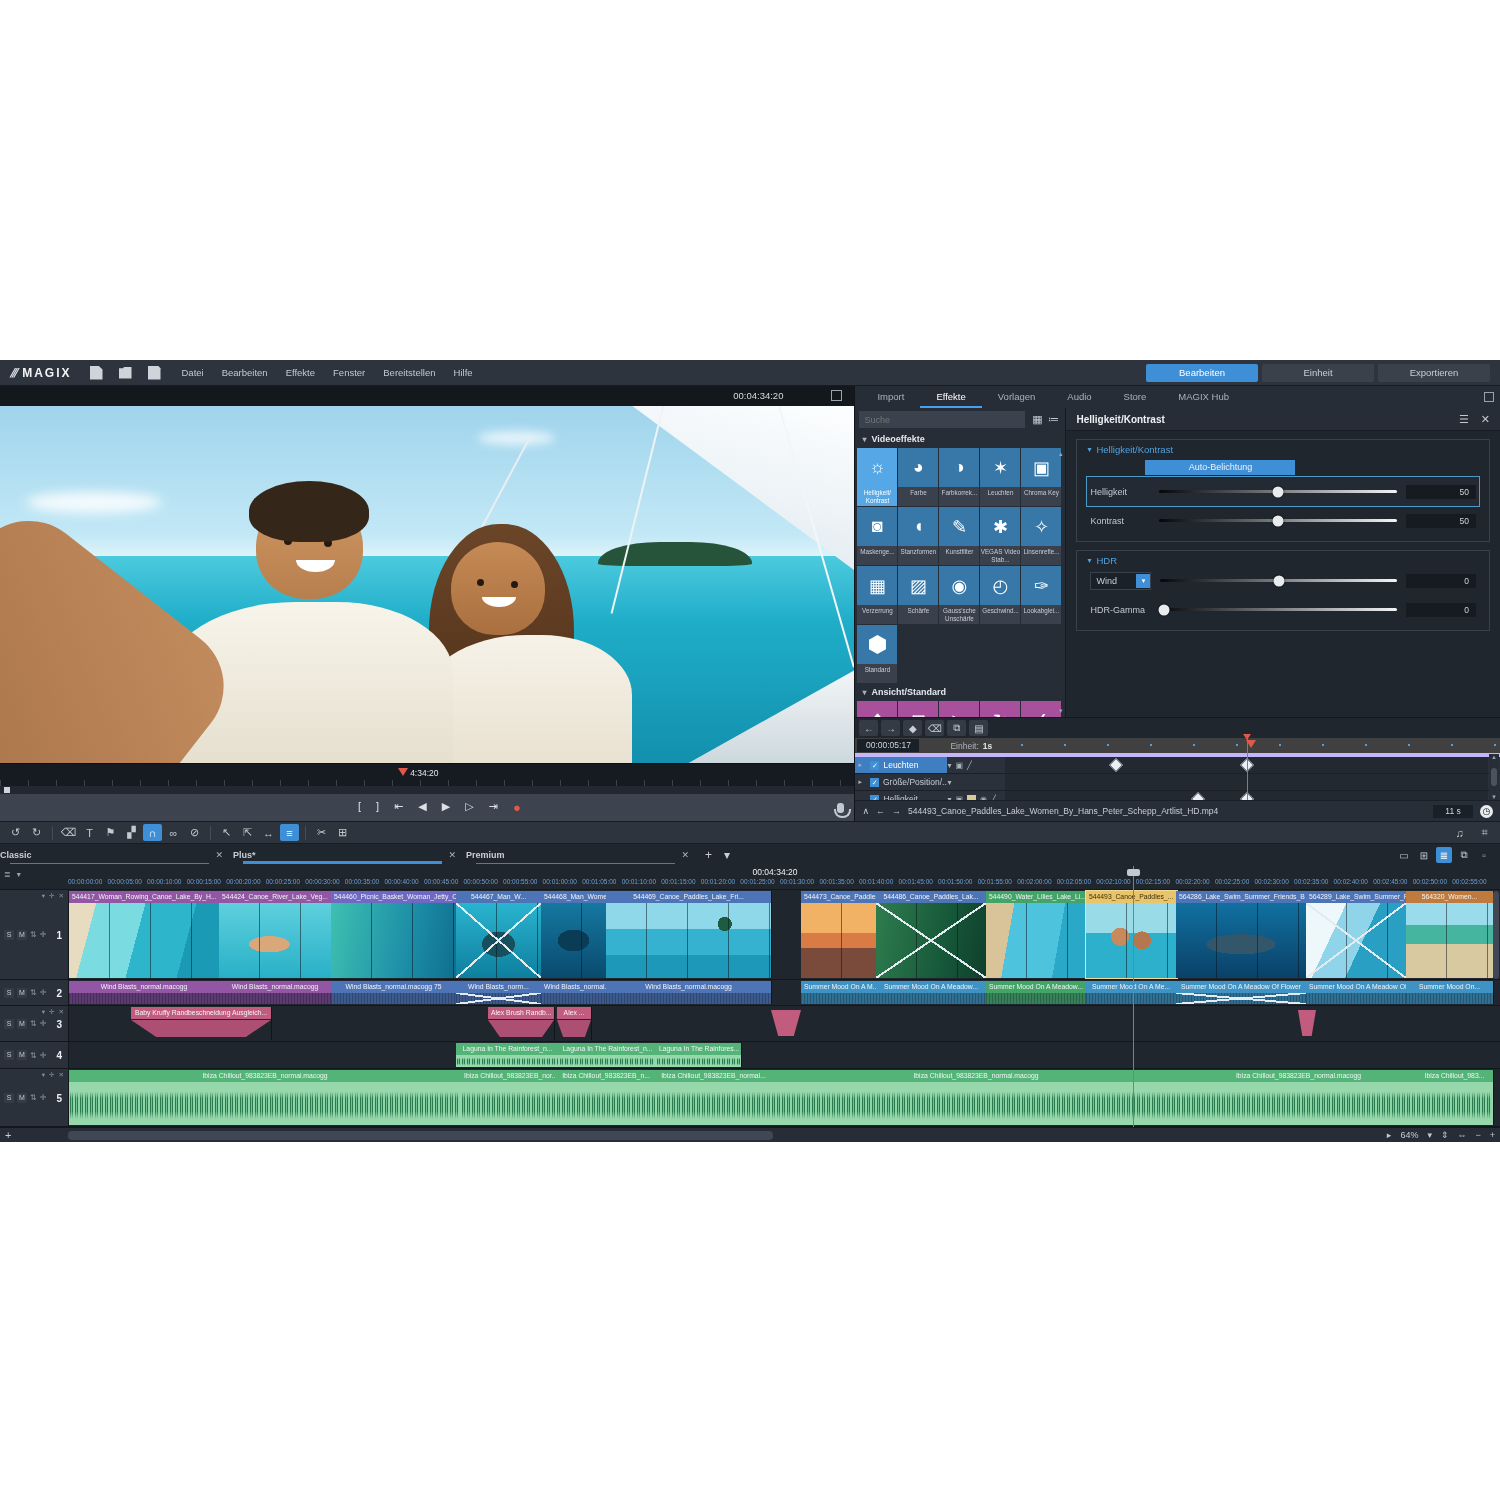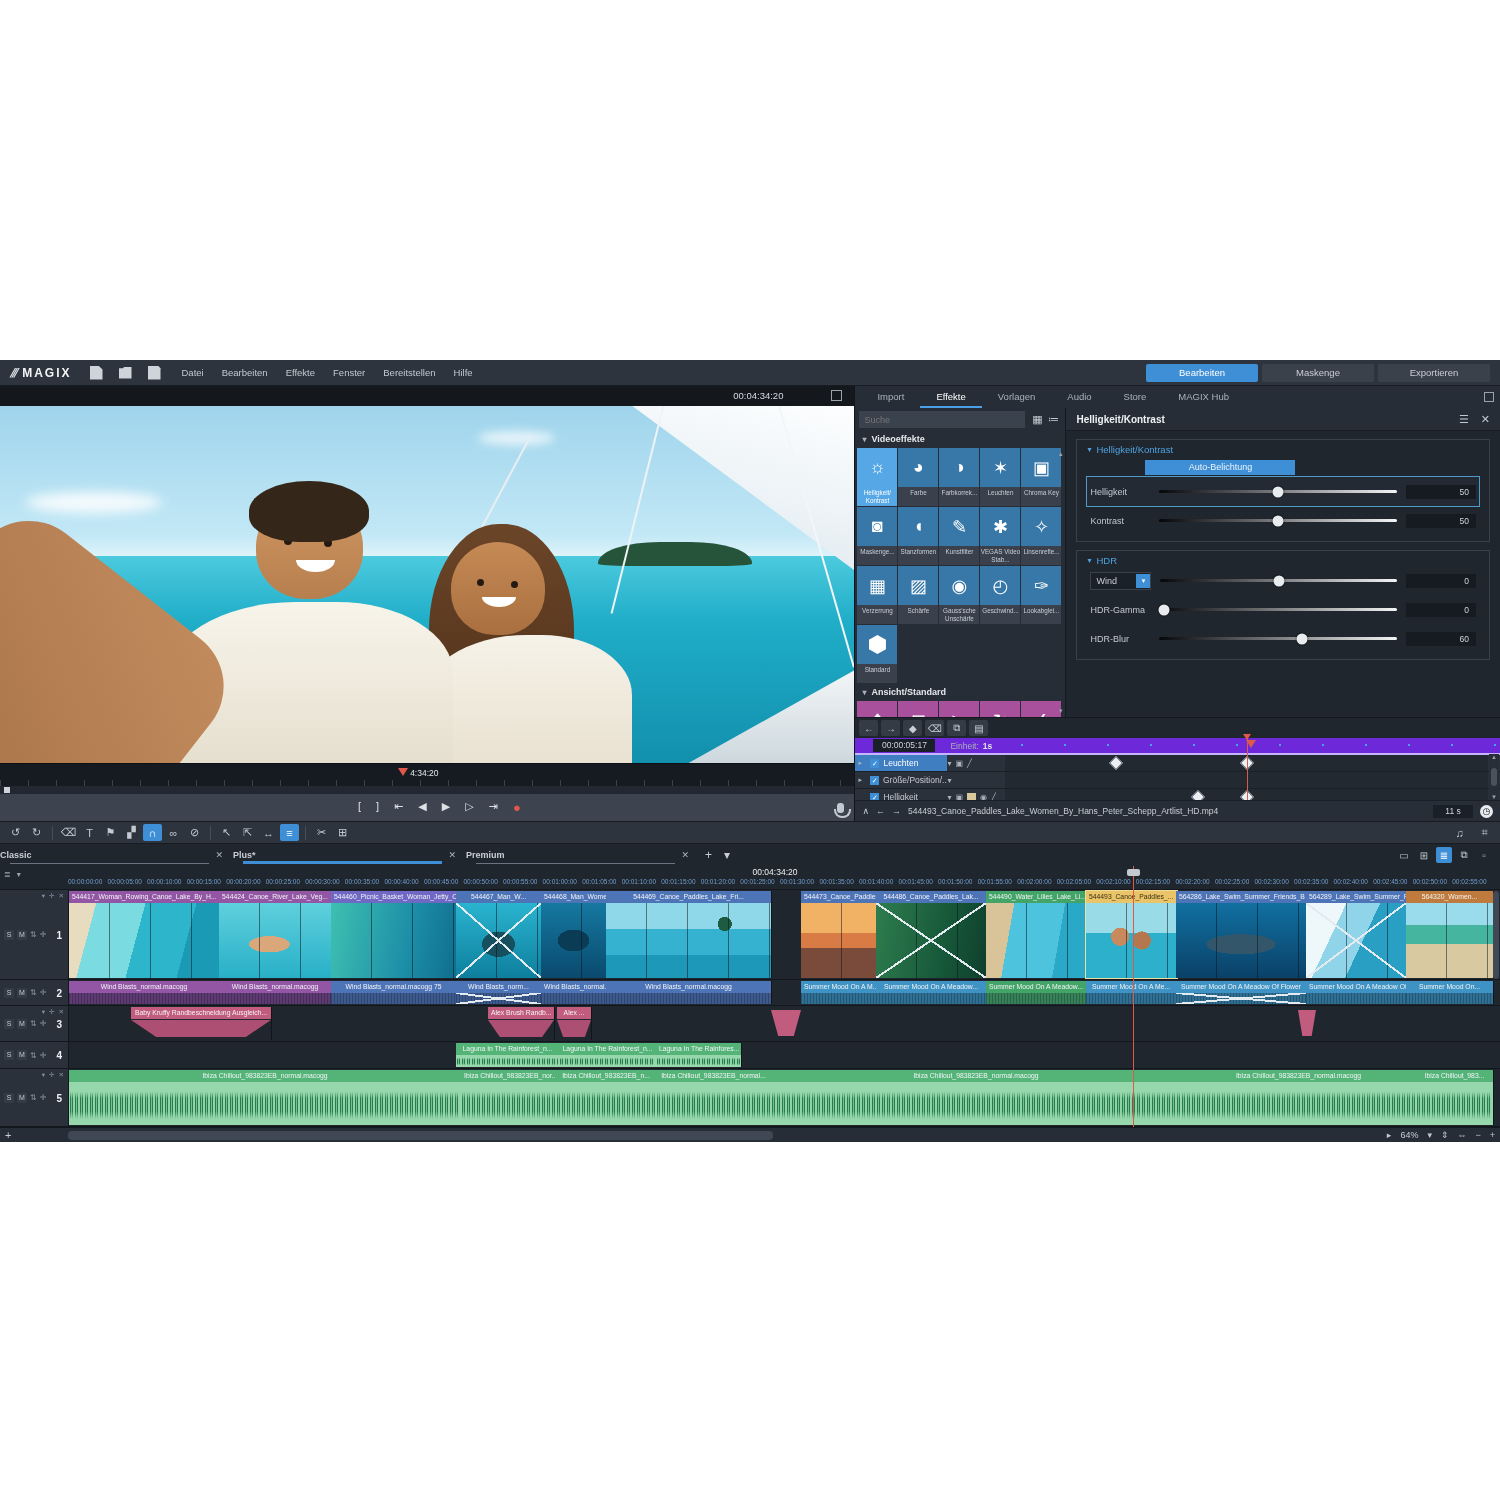--- a/index.html
+++ b/index.html
@@ -99,21 +99,21 @@
   .sdrop{width:54px;height:16px;background:#1b2129;border:1px solid #39414d;display:flex;align-items:center;justify-content:space-between;padding:0 0 0 5px;color:#c9ced6;}
   .dd-btn{width:14px;height:14px;background:#3f8fd6;color:#fff;display:flex;align-items:center;justify-content:center;font-size:7px;}
   .s-track{flex:1;height:3px;border-radius:2px;background:linear-gradient(90deg,#05070a,#f2f4f6);position:relative;}
   .s-handle{position:absolute;top:50%;transform:translate(-50%,-50%);width:11px;height:11px;border-radius:50%;background:#e8ecef;box-shadow:0 0 2px #000;}
   .s-value{width:56px;height:14px;background:#161b21;color:#cfd4da;text-align:right;line-height:14px;padding:0 7px;font-size:8.5px;}
 
   
   .kf{height:104px;background:#20262e;border-top:1px solid #141920;position:relative;}
   .kf-toolbar{height:20px;display:flex;gap:3px;padding:2px 4px;box-sizing:border-box;}
   .kf-tb{width:19px;height:16px;background:#343b45;color:#c9ced6;display:flex;align-items:center;justify-content:center;font-size:10px;border-radius:2px;}
-  .kf-head{height:15px;display:flex;align-items:center;background:#6d28d9;border-bottom:2px solid #c4b5fd;position:relative;padding-left:16px;}
+  .kf-head{height:15px;display:flex;align-items:center;background:#404040;border-bottom:4px solid #c4b5fd;position:relative;}
   .kf-tc{width:62px;background:#1a2028;color:#cfd4da;text-align:center;font-size:8.5px;height:13px;line-height:13px;margin-left:2px;}
   .kf-unit{position:absolute;left:95px;color:#aab2bc;font-size:8.5px;}
   .kf-unit b{color:#dfe3e8;margin-left:4px;}
   .kf-ruler{position:absolute;left:150px;right:12px;top:1px;height:13px;}
   .kf-tick{position:absolute;top:5px;width:2px;height:2px;background:#4aa0e8;}
   .kf-row{height:16px;display:flex;align-items:center;border-bottom:1px solid #1a2028;background:#2a313a;position:relative;}
   .kf-name{width:92px;height:16px;display:flex;align-items:center;gap:4px;padding-left:3px;box-sizing:border-box;}
   .kf-name.sel{background:#3f7fc1;color:#fff;}
   .kf-exp{width:8px;font-size:7px;color:#aab2bc;}
   .kf-cb{width:9px;height:9px;background:#3f8fd6;color:#fff;font-size:7px;line-height:9px;text-align:center;}
@@ -221,21 +221,21 @@
       <div id="menus" style="display:flex">
           <div class="menu-item">Datei</div>
           <div class="menu-item">Bearbeiten</div>
           <div class="menu-item">Effekte</div>
           <div class="menu-item">Fenster</div>
           <div class="menu-item">Bereitstellen</div>
           <div class="menu-item">Hilfe</div>
         </div>
       <div id="modebtns" class="modebtns">
           <div class="mode-btn active">Bearbeiten</div>
-          <div class="mode-btn">Maskenge</div>
+          <div class="mode-btn">Einheit</div>
           <div class="mode-btn">Exportieren</div>
         </div>
     </div>
 
     <div class="workspace">
 
       <div class="pvcol">
         <div class="pv-top">
           <span>00:04:34:20</span>
           <span class="pv-max"></span>
@@ -446,27 +446,20 @@
                       <div class="s-handle" style="left: 50%;"></div>
                     </div>
                     <div class="s-value">0</div>
                   </div>
                   <div class="srow">
                     <div class="s-label">HDR-Gamma</div>
                     <div class="s-track">
                       <div class="s-handle" style="left: 2%;"></div>
                     </div>
                     <div class="s-value">0</div>
-                  </div>
-                  <div class="srow">
-                    <div class="s-label">HDR-Blur</div>
-                    <div class="s-track">
-                      <div class="s-handle" style="left: 60%;"></div>
-                    </div>
-                    <div class="s-value">60</div>
                   </div>
                 </div>
               </div>
           </div>
         </div>
 
         <div class="kf">
           <div id="kf-toolbar" class="kf-toolbar">
               <div class="kf-tb">←</div>
               <div class="kf-tb">→</div>

